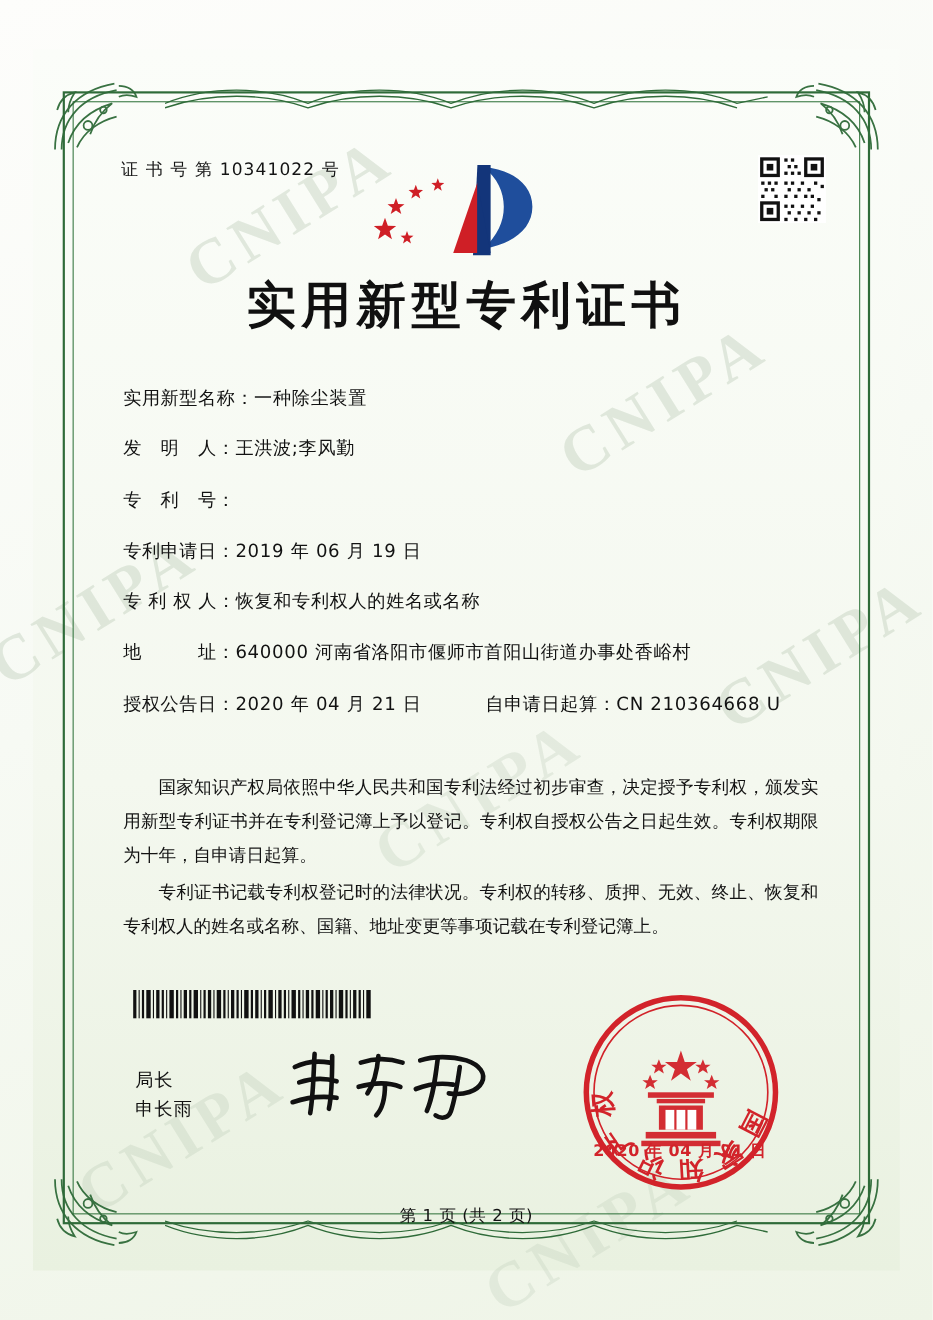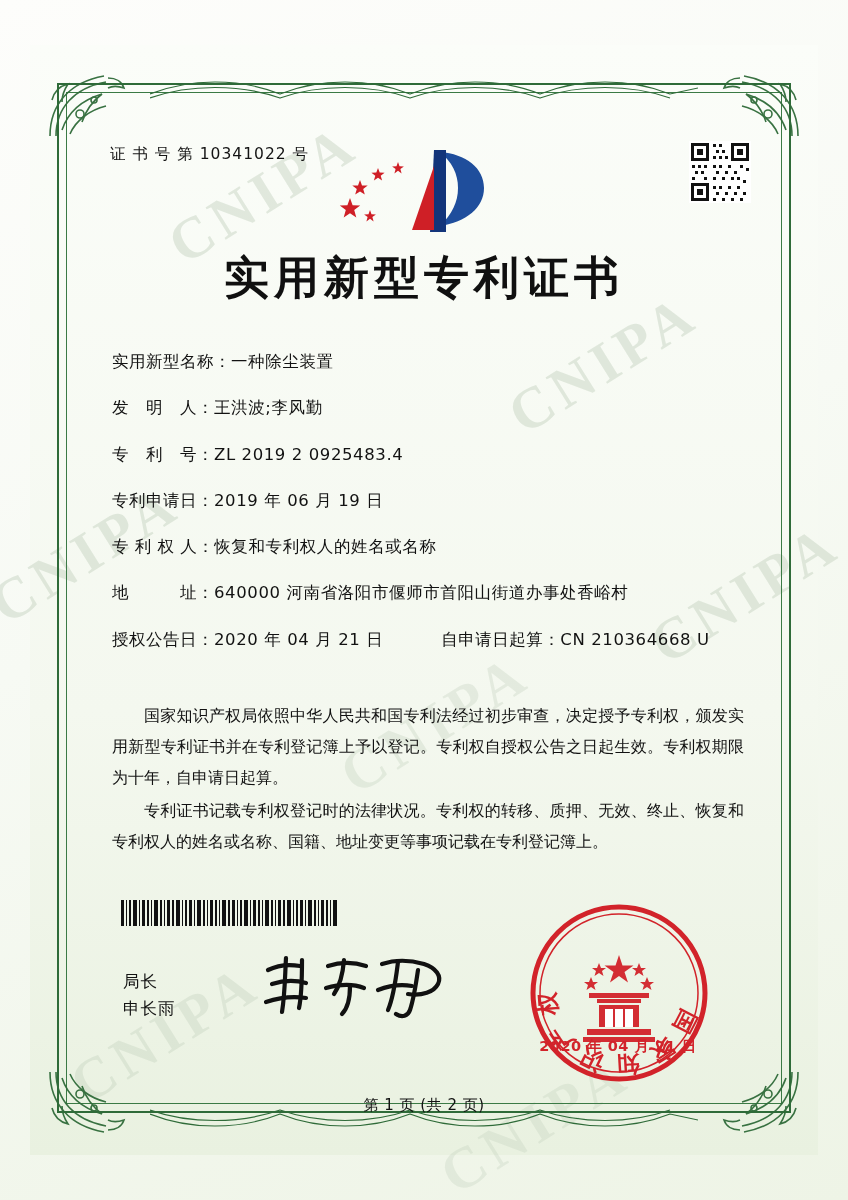--- a/index.html
+++ b/index.html
@@ -389,21 +389,20 @@
     <div class="frow">
       <span class="flabel">实用新型名称：</span>
       <span class="fvalue">一种除尘装置</span>
     </div>
     <div class="frow">
       <span class="flabel">发　明　人：</span>
       <span class="fvalue">王洪波;李风勤</span>
     </div>
     <div class="frow">
       <span class="flabel">专　利　号：</span>
-      <span class="fvalue">ZL 2019 2 0925483.4</span>
     </div>
     <div class="frow">
       <span class="flabel">专利申请日：</span>
       <span class="fvalue">2019 年 06 月 19 日</span>
     </div>
     <div class="frow">
       <span class="flabel">专 利 权 人：</span>
       <span class="fvalue">恢复和专利权人的姓名或名称</span>
     </div>
     <div class="frow">

